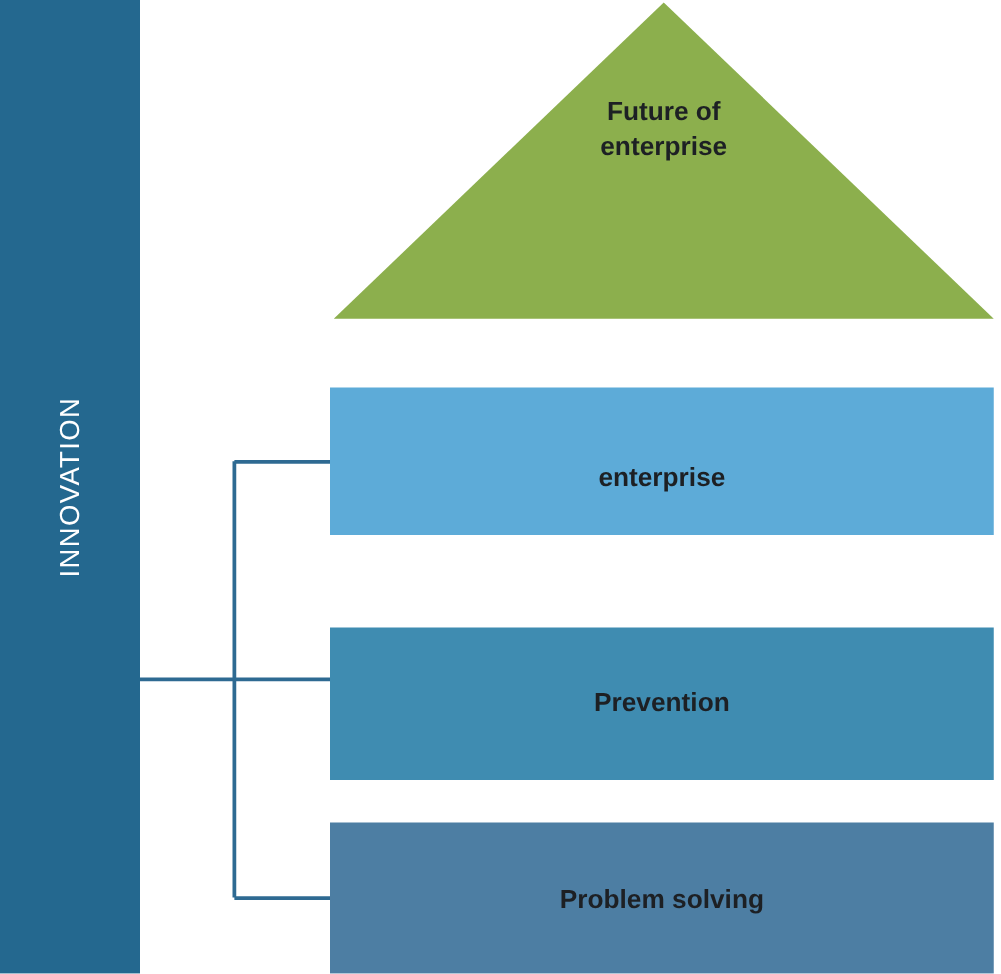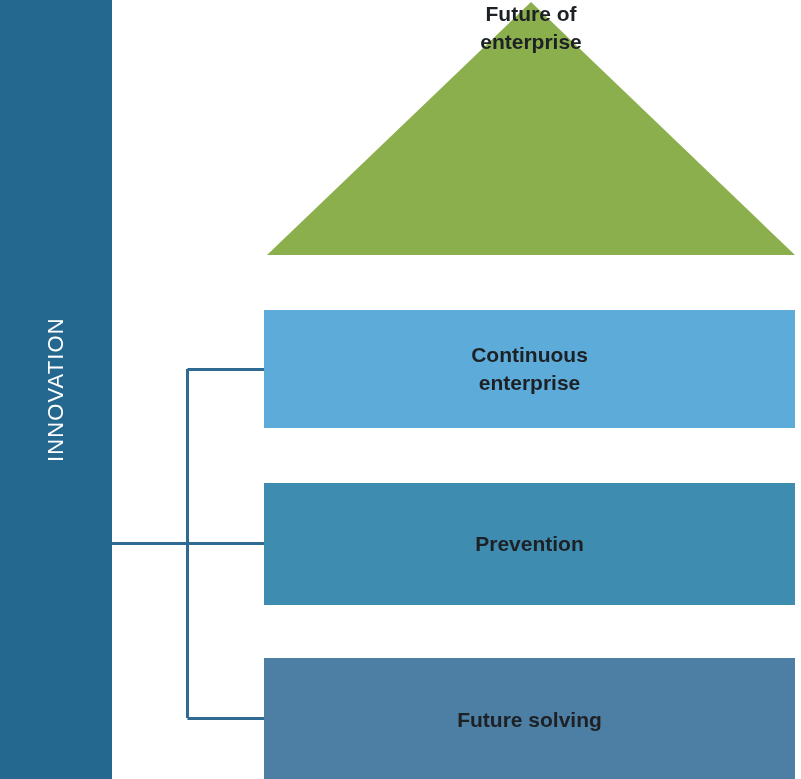--- a/index.html
+++ b/index.html
@@ -69,21 +69,21 @@
     position: absolute;
     inset: 0;
   }
   .triangle-label {
     position: absolute;
     left: 0;
     top: 0;
     width: 532px;
     height: 256px;
     display: flex;
-    align-items: flex-start;
+    align-items: center;
     justify-content: center;
     padding-bottom: 48px;
     box-sizing: border-box;
     color: #1d2024;
     font-size: 21px;
     font-weight: bold;
     line-height: 1.32;
     text-align: center;
   }
 
@@ -104,21 +104,21 @@
     line-height: 1.32;
     text-align: center;
   }
 
   .bar-improvement {
     top: 310px;
     height: 118px;
     background: #5dabd8;
   }
   .bar-prevention {
-    top: 483px;
+    top: 502px;
     height: 122px;
     background: #3f8cb1;
   }
   .bar-problem {
     top: 658px;
     height: 121px;
     background: #4d7ea3;
     align-items: flex-start;
     padding-top: 48px;
   }
@@ -154,30 +154,30 @@
     <div class="triangle-label">
       <span>
         <span>Future of</span><br>
         <span>enterprise</span>
       </span>
     </div>
   </div>
 
   <div class="bar bar-improvement">
     <div class="bar-label">
-      <span>Continuous</span><br>
+      <br>
       <span>enterprise</span>
     </div>
   </div>
 
   <div class="bar bar-prevention">
     <div class="bar-label">
       <span>Prevention</span>
     </div>
   </div>
 
   <div class="bar bar-problem">
     <div class="bar-label">
-      <span>Future solving</span>
+      <span>Problem solving</span>
     </div>
   </div>
 
 </div>
 
 </body></html>

